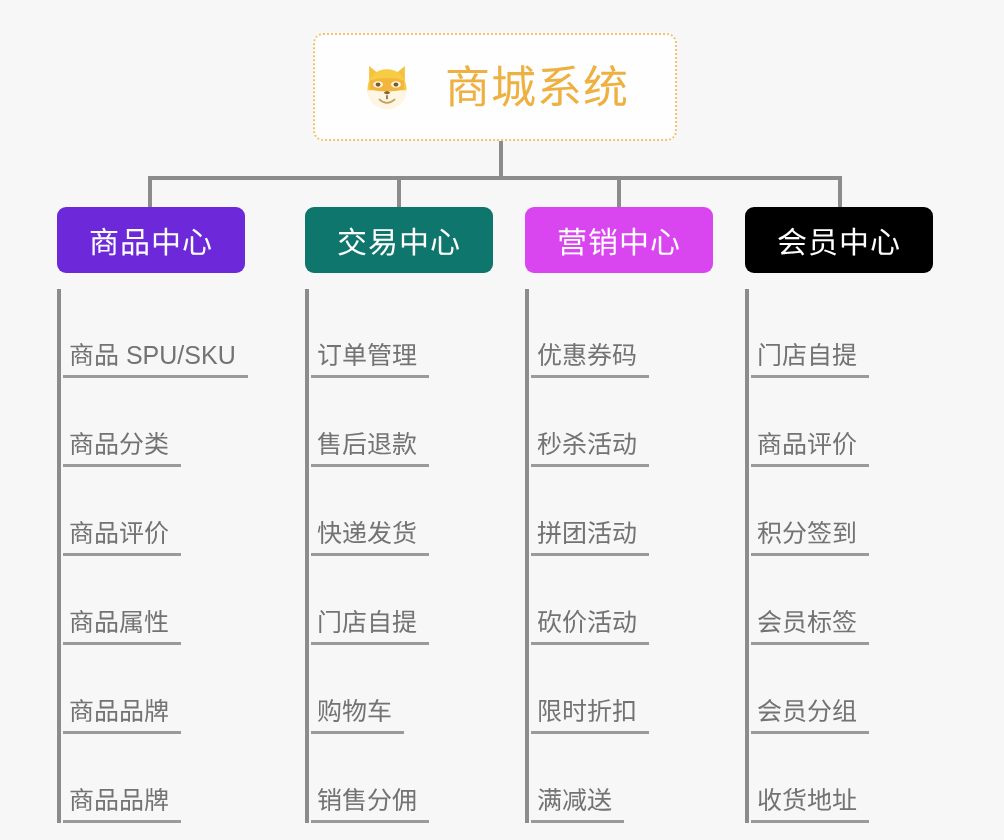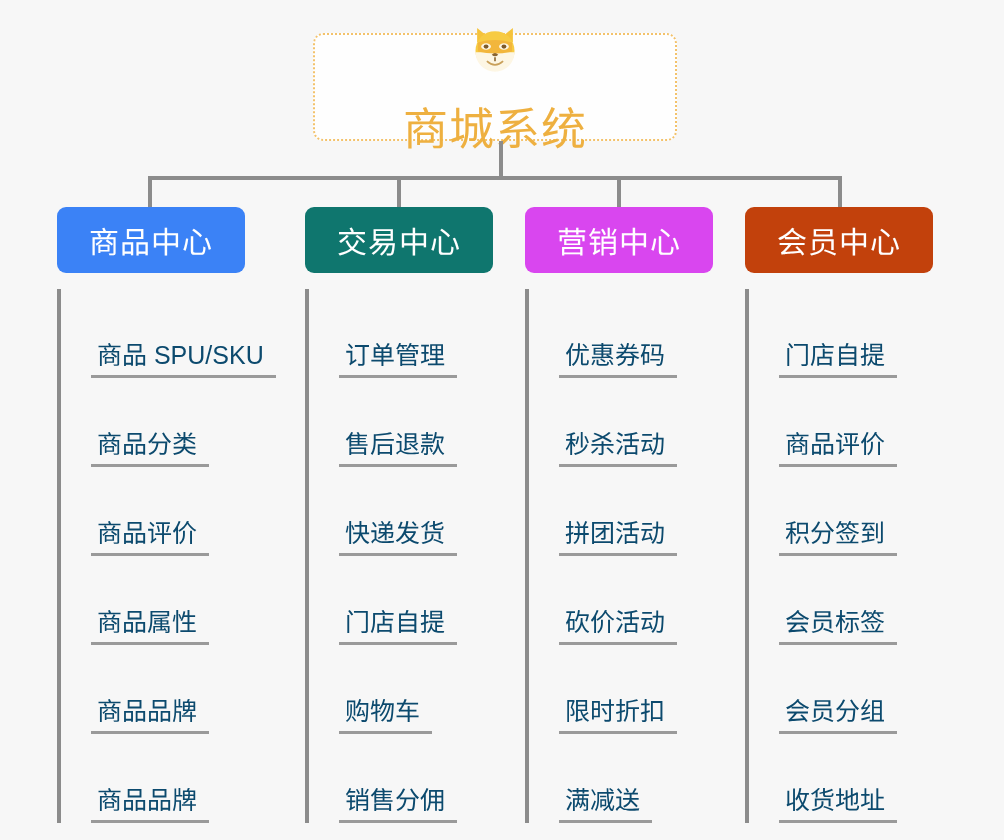--- a/index.html
+++ b/index.html
@@ -31,21 +31,20 @@
     width: 364px;
     height: 108px;
     box-sizing: border-box;
     background: #fefefe;
     border: 2px dotted #f3c26b;
     border-radius: 10px;
     display: flex;
     align-items: center;
     justify-content: center;
     gap: 32px;
-    flex-direction: column;
   }
   .root-icon {
     width: 52px;
     height: 52px;
     flex: 0 0 auto;
     display: block;
   }
   .root-title {
     font-size: 45px;
     line-height: 1;
@@ -87,25 +86,24 @@
   }
   .leaf {
     position: relative;
     height: 89px;
     box-sizing: border-box;
     display: flex;
     align-items: flex-end;
   }
   .leaf-label {
     display: inline-block;
-    margin-left: 28px;
     padding: 0 12px 6px 6px;
     font-size: 25px;
     line-height: 1.1;
-    color: #0c4a6e;
+    color: #737373;
     white-space: nowrap;
     border-bottom: 3px solid #9a9a9a;
   }
 
   
   .branch-1 { left: 57px;  width: 188px; }
   .branch-2 { left: 305px; width: 188px; }
   .branch-3 { left: 525px; width: 188px; }
   .branch-4 { left: 745px; width: 188px; }
 </style>
@@ -133,21 +131,21 @@
   </div>
 
   <div class="connector conn-v" style="left: 499px; top: 141px; height: 39px; background: rgb(140, 140, 140);"></div>
   <div class="connector conn-h" style="left: 148px; top: 176px; width: 694px; background: rgb(140, 140, 140);"></div>
   <div class="connector conn-v" style="left: 148px; top: 176px; height: 33px; background: rgb(140, 140, 140);"></div>
   <div class="connector conn-v" style="left: 397px; top: 176px; height: 33px; background: rgb(140, 140, 140);"></div>
   <div class="connector conn-v" style="left: 617px; top: 176px; height: 33px; background: rgb(140, 140, 140);"></div>
   <div class="connector conn-v" style="left: 838px; top: 176px; height: 33px; background: rgb(140, 140, 140);"></div>
 
   <div class="branch branch-1">
-    <div class="branch-header" style="background: #3b82f6; text-align: right;">
+    <div class="branch-header" style="background: #6d28d9; text-align: right;">
       <span>商品中心</span>
     </div>
     <div class="branch-body">
       <div class="leaf">
         <span class="leaf-label">商品 SPU/SKU</span>
       </div>
       <div class="leaf">
         <span class="leaf-label">商品分类</span>
       </div>
       <div class="leaf">
@@ -211,21 +209,21 @@
       <div class="leaf">
         <span class="leaf-label">限时折扣</span>
       </div>
       <div class="leaf">
         <span class="leaf-label">满减送</span>
       </div>
     </div>
   </div>
 
   <div class="branch branch-4">
-    <div class="branch-header" style="background: #c2410c;">
+    <div class="branch-header" style="background: #000000;">
       <span>会员中心</span>
     </div>
     <div class="branch-body">
       <div class="leaf">
         <span class="leaf-label">门店自提</span>
       </div>
       <div class="leaf">
         <span class="leaf-label">商品评价</span>
       </div>
       <div class="leaf">

